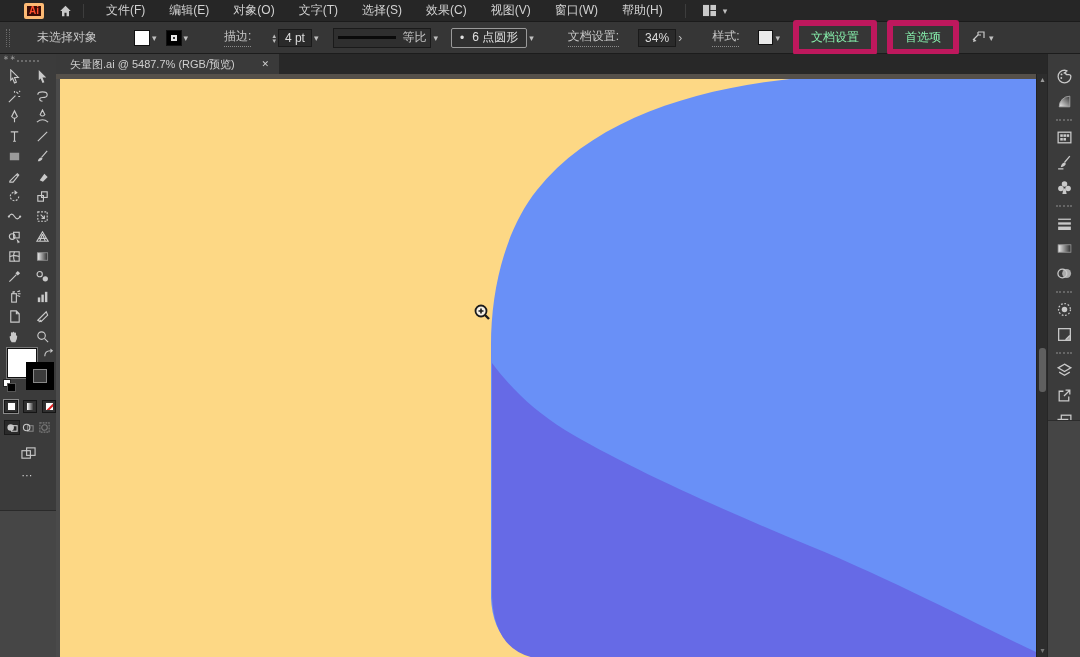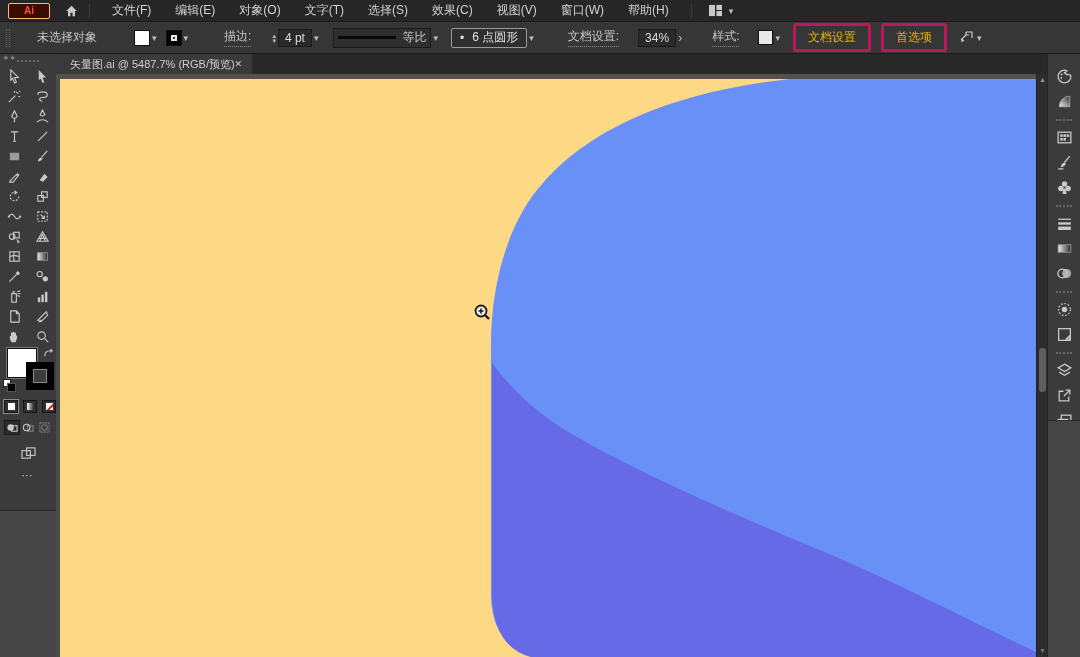--- a/index.html
+++ b/index.html
@@ -3,22 +3,22 @@
 <meta charset="utf-8">
 <style>
   * { margin:0; padding:0; box-sizing:border-box; }
   html,body { width:1080px; height:657px; overflow:hidden; background:#262626;
     font-family:"Liberation Sans","DejaVu Sans",sans-serif; }
   #app { position:relative; width:1080px; height:657px; }
 
   
   #menubar { position:absolute; left:0; top:0; width:1080px; height:22px;
     background:#262626; display:flex; align-items:center; border-bottom:1px solid #1b1b1b; }
-  .ai-logo { width:42px; height:16px; margin-left:8px; background:#3a0c06;
-    border:1px solid #fdba74; color:#ff4f2e; font-weight:bold; font-size:10px;
+  .ai-logo { width:20px; height:16px; margin-left:24px; background:#3a0c06;
+    border:3px solid #fdba74; color:#ff4f2e; font-weight:bold; font-size:10px;
     display:flex; align-items:center; justify-content:center; border-radius:2px; }
   .home { margin-left:14px; display:flex; align-items:center; }
   .mb-sep { width:1px; height:14px; background:#3d3d3d; margin:0 10px; }
   .menu-item { color:#d2d2d2; font-size:12px; padding:3px 12px; cursor:default; }
   .ws-icon { display:flex; align-items:center; gap:4px; margin-left:6px; color:#bbb; }
 
   
   #controlbar { position:absolute; left:0; top:22px; width:1080px; height:32px;
     background:#363636; border-bottom:1px solid #1c1c1c; display:flex; align-items:center; font-size:12px; color:#c6c6c6; }
   .grip-v { width:4px; height:18px; margin:0 8px 0 6px;
@@ -30,27 +30,27 @@
   .swatch.stroke-sw::after { content:""; position:absolute; left:4px; top:4px; right:4px; bottom:4px;
     border:2px solid #e8e8e8; background:#363636; }
   .chev { font-size:9px; color:#bfbfbf; margin:0 3px 0 2px; }
   .stepper { display:flex; flex-direction:column; line-height:5px; font-size:7px; color:#bbb; margin:0 2px; }
   .valbox { background:#2a2a2a; border:1px solid #1a1a1a; color:#ddd; padding:2px 6px; min-width:34px; height:18px;
     display:flex; align-items:center; }
   .linebox { display:flex; align-items:center; border:1px solid #1a1a1a; background:#2f2f2f; height:20px; padding:0 4px; }
   .strokeline { width:58px; height:3px; background:#0a0a0a; margin-right:6px; }
   .brushbox { display:flex; align-items:center; border:1px solid #9a9a9a; border-radius:2px; background:#2f2f2f;
     height:20px; padding:0 8px; gap:8px; color:#e0e0e0; }
-  .cb-btn { border:3px solid #be185d; border-radius:3px; color:#eab308; padding:3px 12px; margin-left:10px; background:transparent; font-size:12px; }
+  .cb-btn { border:6px solid #be185d; border-radius:3px; color:#86efac; padding:3px 12px; margin-left:10px; background:transparent; font-size:12px; }
   .mini-swatch { width:15px; height:15px; border:1px solid #111; background:#e9e9e9; }
 
   
   #tabbar { position:absolute; left:56px; top:54px; width:1024px; height:20px; background:#282828; display:flex; }
   .tab { background:#3a3a3a; color:#cfcfcf; font-size:11px; display:flex; align-items:center;
-    padding:0 10px 0 14px; gap:0; max-width:260px; }
+    padding:0 10px 0 14px; gap:27px; max-width:260px; }
   .tab-close { color:#cfcfcf; font-size:9px; }
 
   
   #toolpanel { position:absolute; left:0; top:54px; width:56px; height:456px; background:#3b3b3b; }
   #toolpanel .panel-collapse { position:absolute; left:3px; top:0px; color:#9a9a9a; font-size:7px; letter-spacing:1px; }
   #toolpanel .grip-h { margin:6px auto 2px; width:22px; border-top:2px dotted #6b6b6b; }
   .tools { display:grid; grid-template-columns:28px 28px; grid-auto-rows:20px; justify-items:center; align-items:center; margin-top:4px; }
   .tool { width:22px; height:18px; display:flex; align-items:center; justify-content:center; }
   .tool svg { display:block; }
 

